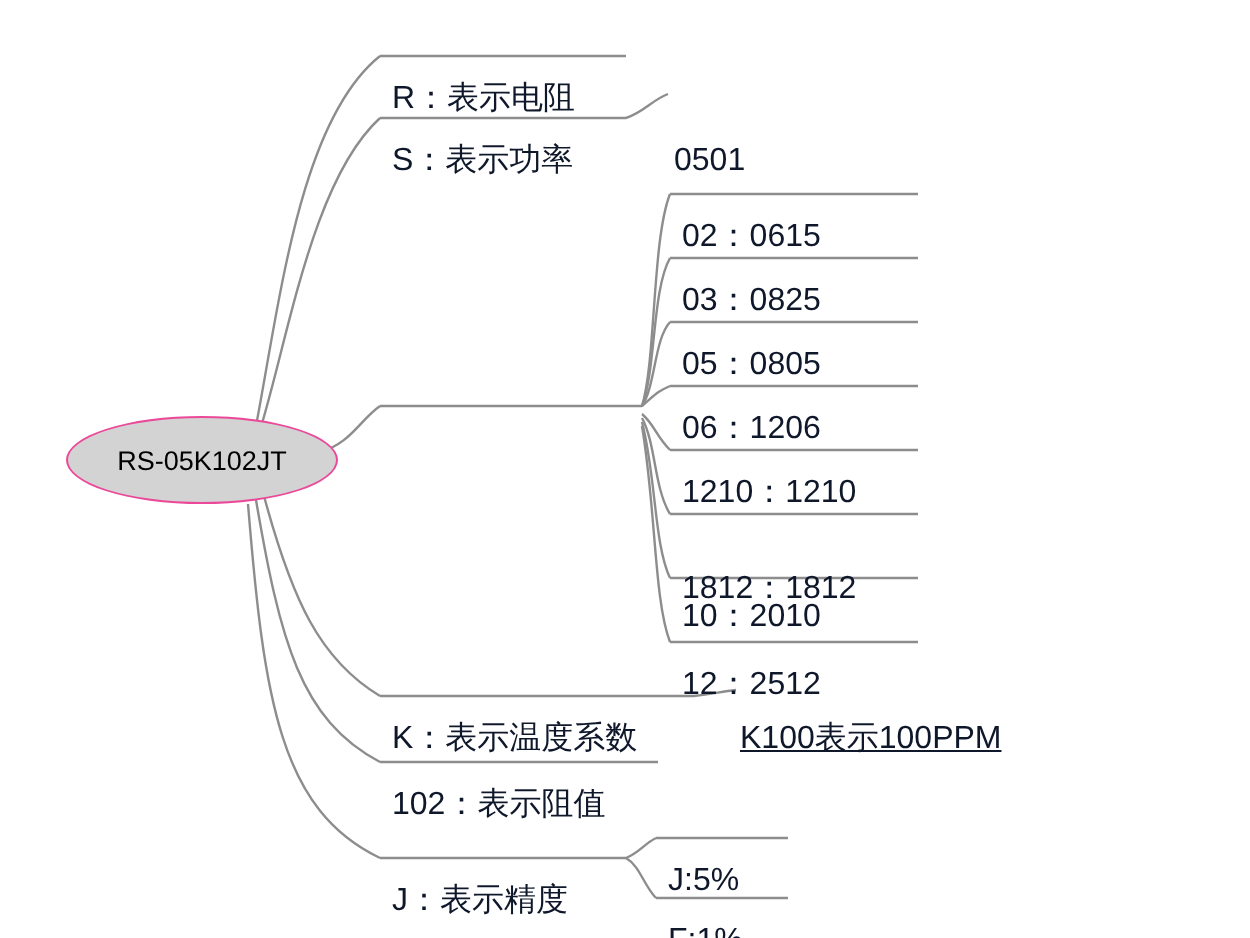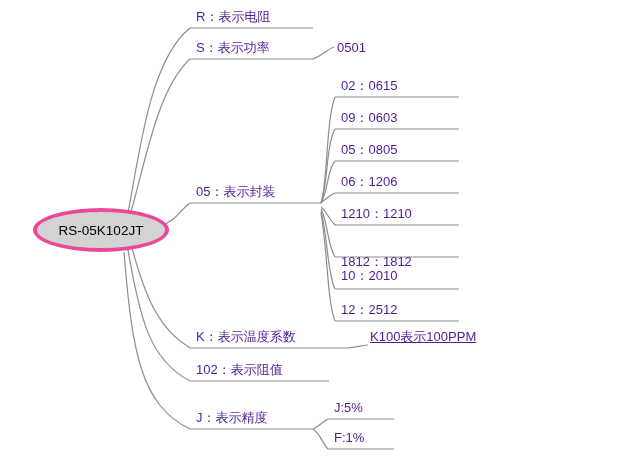--- a/index.html
+++ b/index.html
@@ -28,34 +28,35 @@
   }
   svg.lines {
     position: absolute;
     left: 0; top: 0;
     width: 625px;
     height: 469px;
     pointer-events: none;
   }
   .node-label {
     position: absolute;
-    font-size: 13px;
-    color: #4c1d95;
+    font-size: 16px;
+    color: #0f172a;
     white-space: nowrap;
     line-height: 16px;
+    margin-top: 33px;
   }
   .root-node {
     position: absolute;
     left: 33px;
     top: 208px;
     width: 136px;
     height: 44px;
     border-radius: 50% / 50%;
     background: #d3d3d3;
-    border: 4px solid #ec4899;
+    border: 1px solid #ec4899;
     box-sizing: border-box;
     display: flex;
     align-items: center;
     justify-content: center;
   }
   .root-node .root-text {
     font-size: 13.5px;
     color: #000000;
     white-space: nowrap;
   }
@@ -115,24 +116,23 @@
 
     <div class="root-node">
       <span class="root-text">RS-05K102JT</span>
     </div>
 
     <div class="node-label" style="left:196px; top:9px;">R：表示电阻</div>
 
     <div class="node-label" style="left:196px; top:40px;">S：表示功率</div>
     <div class="node-label" style="left:337px; top:40px;">0501</div>
 
-    <div class="node-label" style="left:196px; top:184px;">05：表示封装</div>
 
     <div class="node-label" style="left:341px; top:78px;">02：0615</div>
-    <div class="node-label" style="left:341px; top:110px;">09：0603</div>
+    <div class="node-label" style="left:341px; top:110px;">03：0825</div>
     <div class="node-label" style="left:341px; top:142px;">05：0805</div>
     <div class="node-label" style="left:341px; top:174px;">06：1206</div>
     <div class="node-label" style="left:341px; top:206px;">1210：1210</div>
     <div class="node-label" style="left:341px; top:254px;">1812：1812</div>
     <div class="node-label" style="left:341px; top:268px;">10：2010</div>
     <div class="node-label" style="left:341px; top:302px;">12：2512</div>
 
     <div class="node-label" style="left:196px; top:329px;">K：表示温度系数</div>
     <div class="node-label" style="left:370px; top:329px;text-decoration:underline;">K100表示100PPM</div>
 

